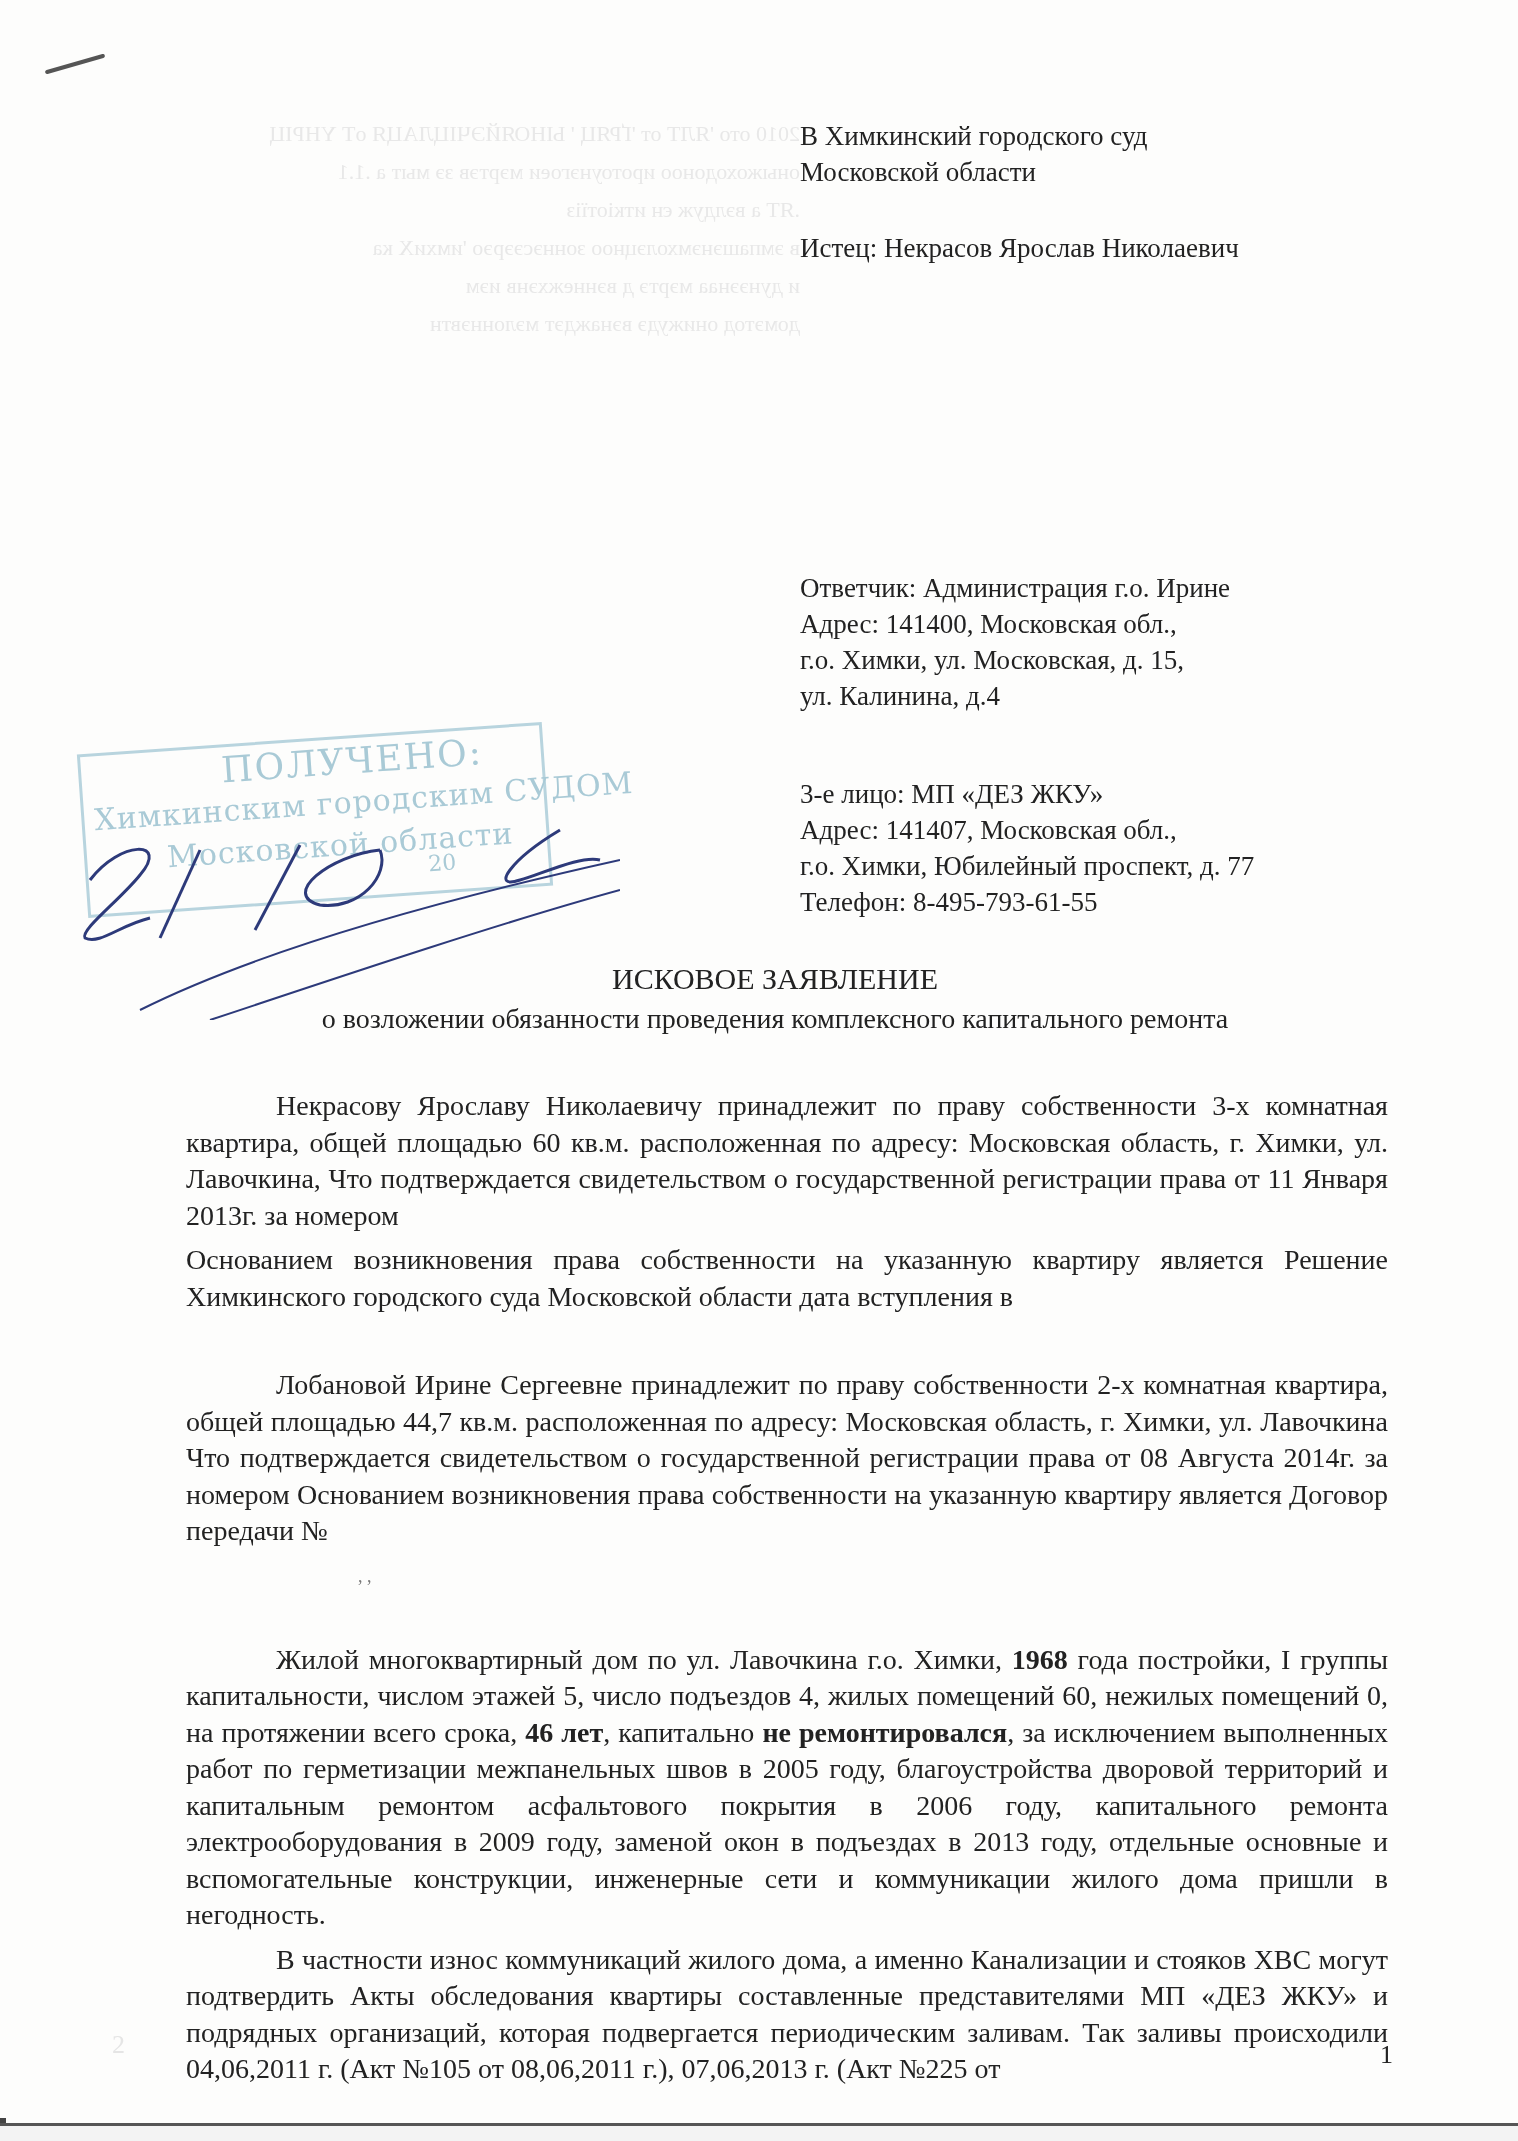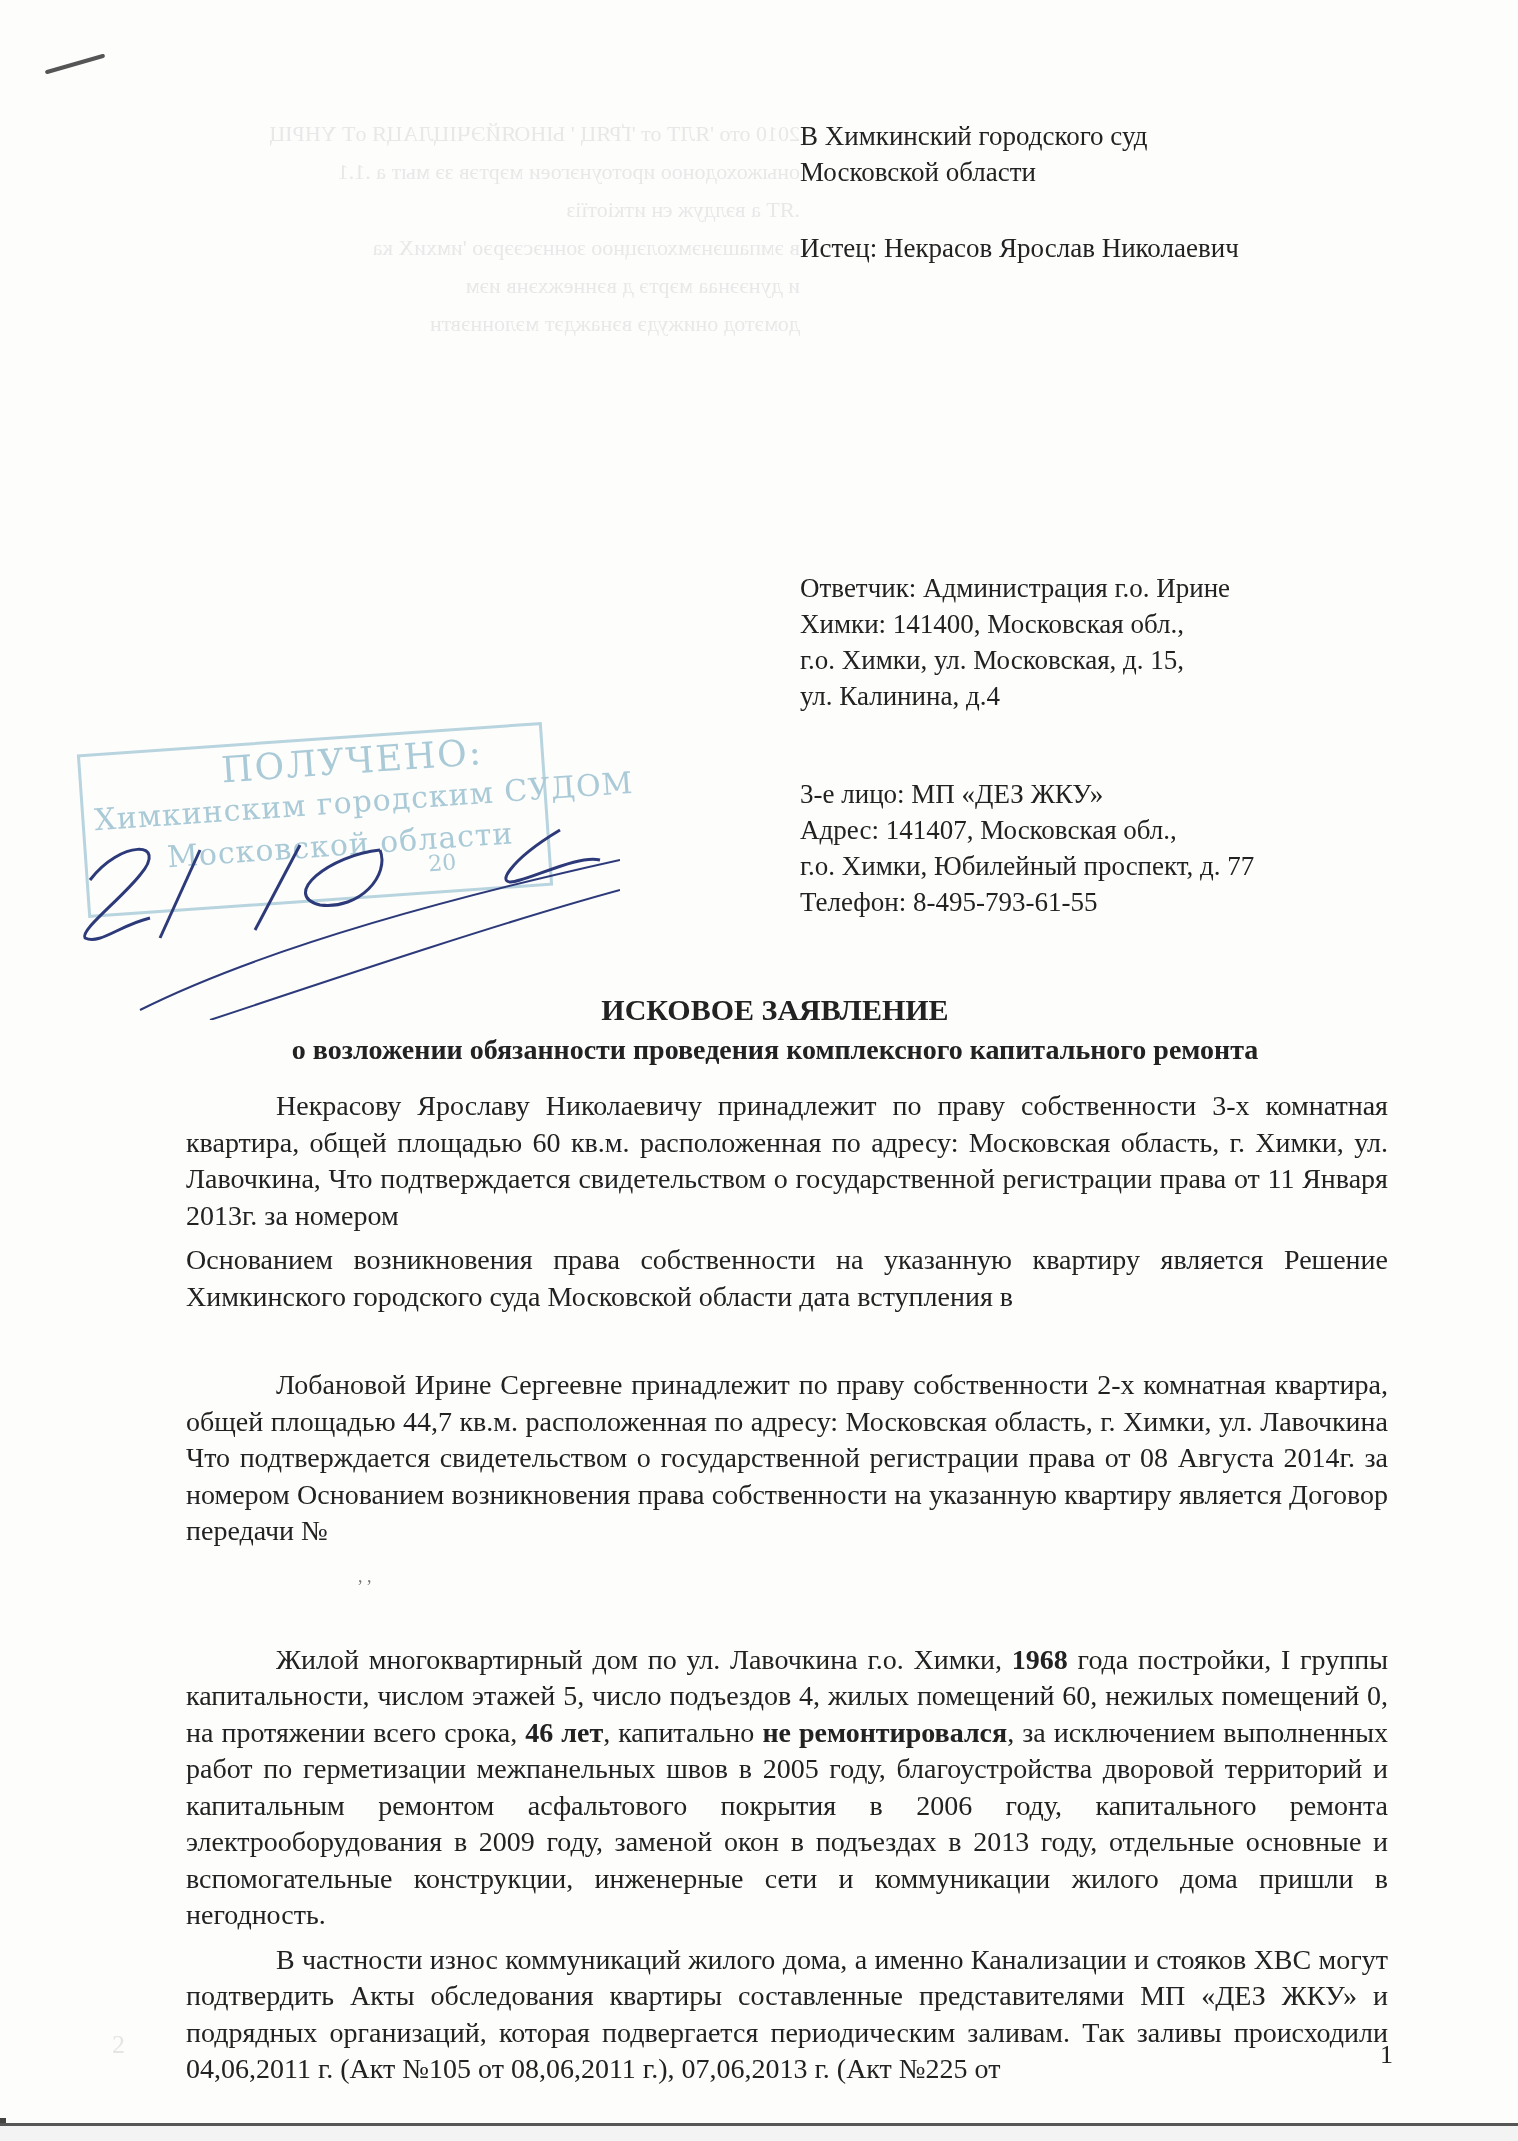--- a/index.html
+++ b/index.html
@@ -39,22 +39,22 @@
     border: 3px solid #b8d4de; transform: rotate(-4deg);
     color: #a9cad6; font-family: "DejaVu Serif", serif;
   }
   .stamp .s1 { position: absolute; left: 140px; top: 2px; font-size: 36px; letter-spacing: 2px; }
   .stamp .s2 { position: absolute; left: 10px; top: 46px; font-size: 30px; letter-spacing: 1px; white-space: nowrap; }
   .stamp .s3 { position: absolute; left: 80px; top: 88px; font-size: 30px; letter-spacing: 1px; }
   .stamp .s4 { position: absolute; left: 340px; top: 118px; font-size: 22px; }
   .handwriting { position: absolute; left: 60px; top: 820px; width: 560px; height: 200px; }
 
   .title-block {
-    position: absolute; left: 150px; top: 990px; width: 1250px; text-align: center;
-    font-weight: bold; font-size: 28px; line-height: 40px;
+    position: absolute; left: 150px; top: 959px; width: 1250px; text-align: center;
+    font-weight: normal; font-size: 28px; line-height: 40px;
   }
   .title-block .t1 { font-size: 30px; }
 
   .body {
     position: absolute; left: 178px; top: 1080px; width: 1218px;
     font-size: 28px; line-height: 36.5px; text-align: justify;
   }
   .body p { margin: 8px; text-indent: 90px; }
   .body .gap { height: 36px; }
   .body .gap2 { height: 40px; }
@@ -93,21 +93,21 @@
   </div>
   <div class="plaintiff1">
     <span class="bold">Истец:</span>
     <span>Некрасов Ярослав Николаевич</span>
   </div>
   <div class="defendant">
     <div>
       <span class="bold">Ответчик:</span>
       <span>Администрация г.о. Ирине</span>
     </div>
-    <div>Химки: 141400, Московская обл.,</div>
+    <div>Адрес: 141400, Московская обл.,</div>
     <div>г.о. Химки, ул. Московская, д. 15,</div>
     <div>ул. Калинина, д.4</div>
   </div>
   <div class="third">
     <div>
       <span class="bold">3-е лицо:</span>
       <span>МП «ДЕЗ ЖКУ»</span>
     </div>
     <div>Адрес: 141407, Московская обл.,</div>
     <div>г.о. Химки, Юбилейный проспект, д. 77</div>

